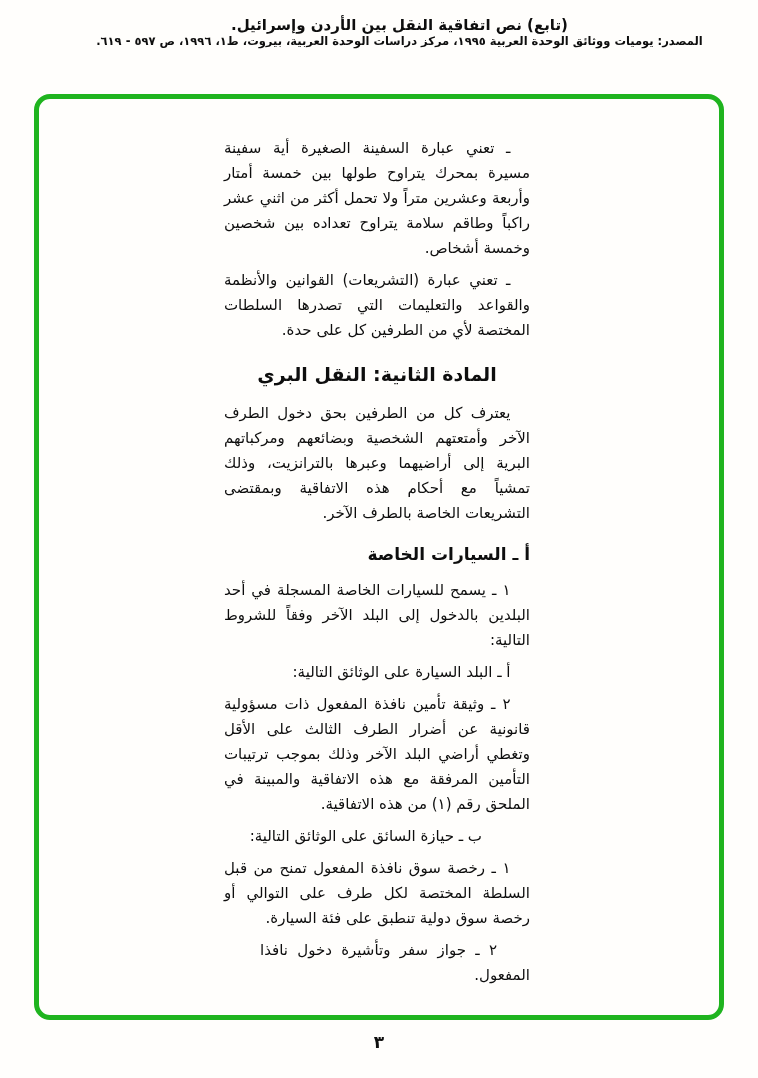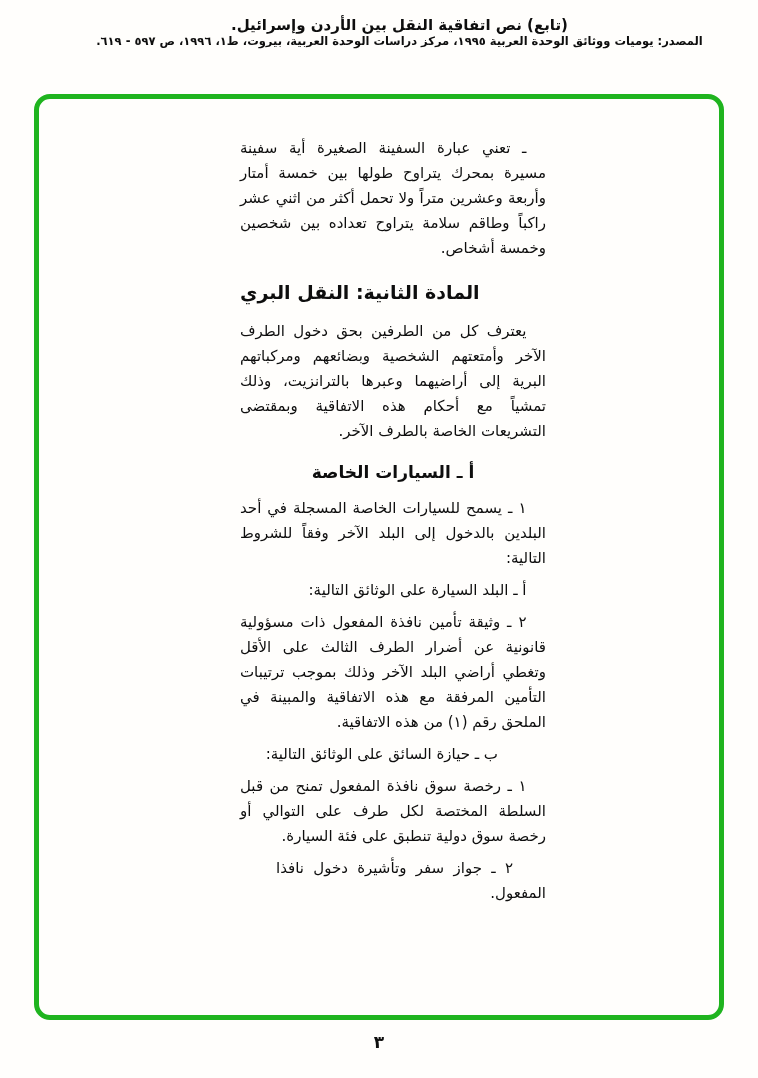--- a/index.html
+++ b/index.html
@@ -39,44 +39,44 @@
     left: 34px;
     top: 94px;
     width: 690px;
     height: 926px;
     border: 5px solid #1fb41f;
     border-radius: 16px;
     background: transparent;
   }
   .text-col {
     position: absolute;
-    left: 240px;
+    left: 224px;
     top: 136px;
     width: 306px;
     direction: rtl;
     font-size: 15px;
     line-height: 25px;
     text-align: justify;
   }
   .text-col p {
     margin-bottom: 7px;
     text-indent: 1.3em;
   }
   .article-heading {
     font-size: 19px;
     font-weight: bold;
-    text-align: left;
+    text-align: center;
     text-indent: 0 !important;
     margin: 16px 0 12px 0 !important;
     line-height: 30px;
   }
   .section-heading {
     font-size: 17px;
     font-weight: bold;
-    text-align: center;
+    text-align: right;
     text-indent: 0 !important;
     margin: 14px 0 10px 0 !important;
     line-height: 28px;
   }
   .indent-deep {
     text-indent: 3.2em !important;
   }
   .indent-mid {
     text-indent: 2.2em !important;
     margin-left: 36px;
@@ -100,20 +100,21 @@
     <div class="header-title">(تابع) نص اتفاقية النقل بين الأردن وإسرائيل.</div>
     <div class="header-source">المصدر: يوميات ووثائق الوحدة العربية ١٩٩٥، مركز دراسات الوحدة العربية، بيروت، ط١، ١٩٩٦، ص ٥٩٧ - ٦١٩.</div>
   </div>
 
   <div class="frame" style="border-color: rgb(31, 180, 31);"></div>
 
   <div class="text-col">
 
     <p>ـ تعني عبارة السفينة الصغيرة أية سفينة مسيرة بمحرك يتراوح طولها بين خمسة أمتار وأربعة وعشرين متراً ولا تحمل أكثر من اثني عشر راكباً وطاقم سلامة يتراوح تعداده بين شخصين وخمسة أشخاص.</p>
 
+    <p>ـ تعني عبارة (التشريعات) القوانين والأنظمة والقواعد والتعليمات التي تصدرها السلطات المختصة لأي من الطرفين كل على حدة.</p>
 
     <p class="article-heading">المادة الثانية:  النقل البري</p>
 
     <p>يعترف كل من الطرفين بحق دخول الطرف الآخر وأمتعتهم الشخصية وبضائعهم ومركباتهم البرية إلى أراضيهما وعبرها بالترانزيت، وذلك تمشياً مع أحكام هذه الاتفاقية وبمقتضى التشريعات الخاصة بالطرف الآخر.</p>
 
     <p class="section-heading">أ ـ السيارات الخاصة</p>
 
     <p>١ ـ يسمح للسيارات الخاصة المسجلة في أحد البلدين بالدخول إلى البلد الآخر وفقاً للشروط التالية:</p>
 
     <p>أ ـ البلد السيارة على الوثائق التالية:</p>

